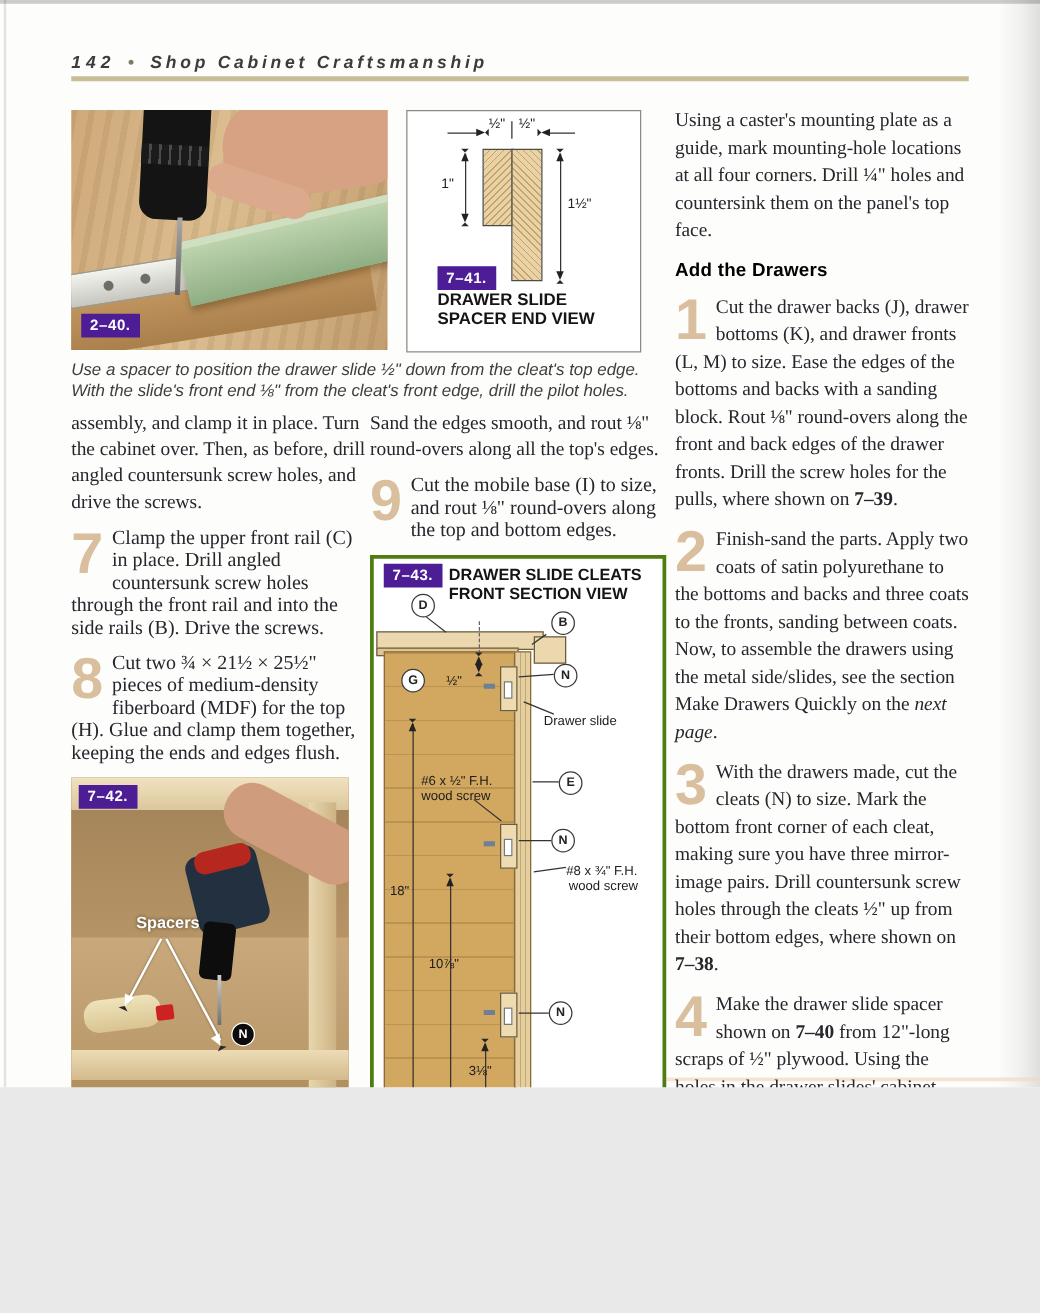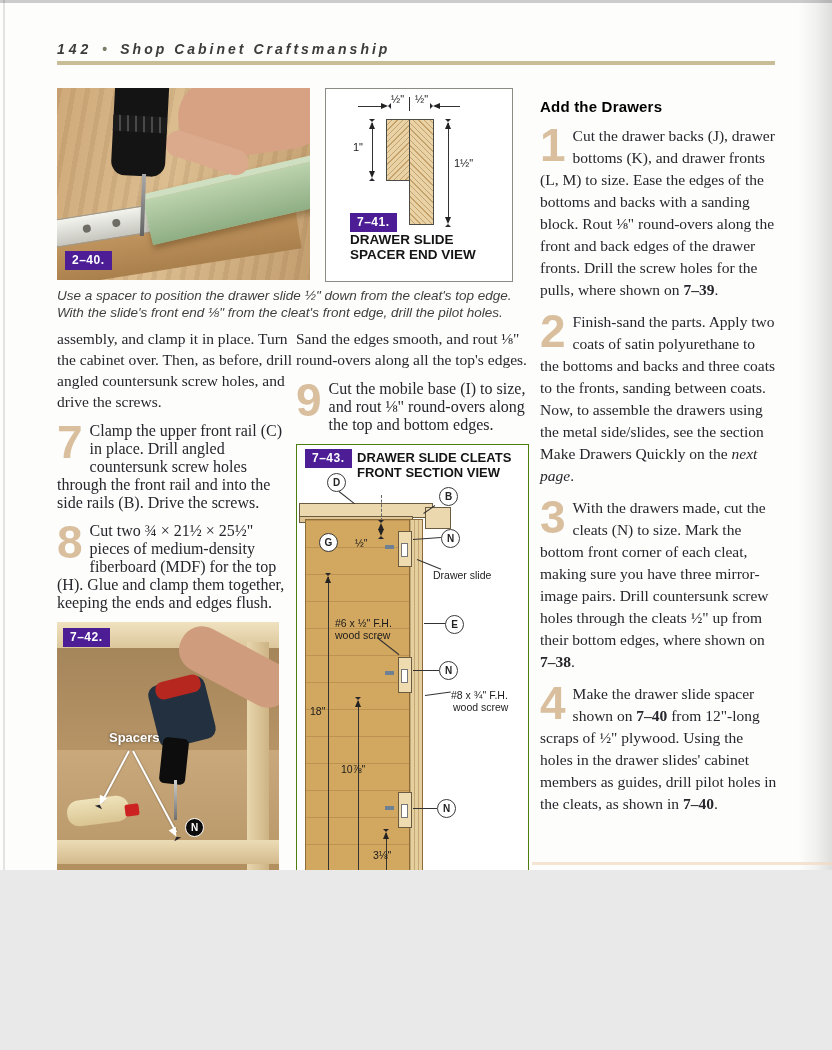--- a/index.html
+++ b/index.html
@@ -68,21 +68,21 @@
   .dimtxt{position:absolute;font-family:"Liberation Sans",sans-serif;font-size:11px;color:#222;}
   .dline{position:absolute;background:#333;}
   .tri{position:absolute;width:0;height:0;border-style:solid;}
   .tri-up{border-left:3px solid transparent;border-right:3px solid transparent;border-bottom:7px solid #222;}
   .tri-down{border-left:3px solid transparent;border-right:3px solid transparent;border-top:7px solid #222;}
   .tri-right{border-top:3px solid transparent;border-bottom:3px solid transparent;border-left:7px solid #222;}
   .tri-left{border-top:3px solid transparent;border-bottom:3px solid transparent;border-right:7px solid #222;}
   .f41-label{position:absolute;left:24px;top:124px;}
 
   
-  .fig43{position:relative;width:231px;height:492px;background:#fff;border:1px solid #4d7c0f;margin-top:6px;}
+  .fig43{position:relative;width:231px;height:492px;background:#fff;border:3px solid #4d7c0f;margin-top:6px;}
   .f43-label{position:absolute;left:8px;top:4px;}
   .f43-title{position:absolute;left:60px;top:5px;font-family:"Liberation Sans",sans-serif;font-weight:bold;font-size:13px;line-height:15px;color:#141414;}
   .wood{position:absolute;background:#ecd8ae;border:1px solid #6b5b40;}
   .f43-panel{position:absolute;left:8px;top:74px;width:104px;height:372px;border:1px solid #8a6b39;
      background:#d2a75f;background-image:repeating-linear-gradient(180deg,rgba(130,92,40,.28) 0 1px,rgba(0,0,0,0) 1px 27px);}
   .f43-estrip{position:absolute;left:112px;top:74px;width:12px;height:380px;border:1px solid #8a6b39;
      background:#e6cf9f;background-image:repeating-linear-gradient(90deg,rgba(130,92,40,.35) 0 1px,rgba(0,0,0,0) 1px 4px);}
   .f43-cleat{position:absolute;left:101px;width:12px;height:34px;background:#eedcb0;border:1px solid #6b5b40;}
   .f43-screwpad{position:absolute;left:2px;top:11px;width:5px;height:12px;background:#fff;border:1px solid #777;}
   .f43-screw{position:absolute;width:9px;height:4px;background:#6d8094;}
@@ -288,20 +288,21 @@
 
       <div class="ann" style="left:136px;top:124px;width:78px;">Drawer slide</div>
       <div class="ann" style="left:38px;top:172px;">#6 x ½" F.H.</div>
       <div class="ann" style="left:38px;top:184px;">wood screw</div>
       <div class="ann" style="left:154px;top:244px;">#8 x ¾" F.H.</div>
       <div class="ann" style="left:156px;top:256px;">wood screw</div>
     </div>
   </div>
 
   <div class="col-right">
+    <p class="body-p">Using a caster's mounting plate as a guide, mark mounting-hole locations at all four corners. Drill ¼" holes and countersink them on the panel's top face.</p>
     <div class="teal-h">Add the Drawers</div>
     <div class="step">
       <span class="step-num">1</span>
       <span><span>Cut the drawer backs (J), drawer bottoms (K), and drawer fronts (L, M) to size. Ease the edges of the bottoms and backs with a sanding block. Rout ⅛" round-overs along the front and back edges of the drawer fronts. Drill the screw holes for the pulls, where shown on </span><span class="seg-bold">7–39</span><span>.</span></span>
     </div>
     <div class="step">
       <span class="step-num">2</span>
       <span><span>Finish-sand the parts. Apply two coats of satin polyurethane to the bottoms and backs and three coats to the fronts, sanding between coats. Now, to assemble the drawers using the metal side/slides, see the section Make Drawers Quickly on the </span><span class="seg-italic">next page</span><span>.</span></span>
     </div>
     <div class="step">

